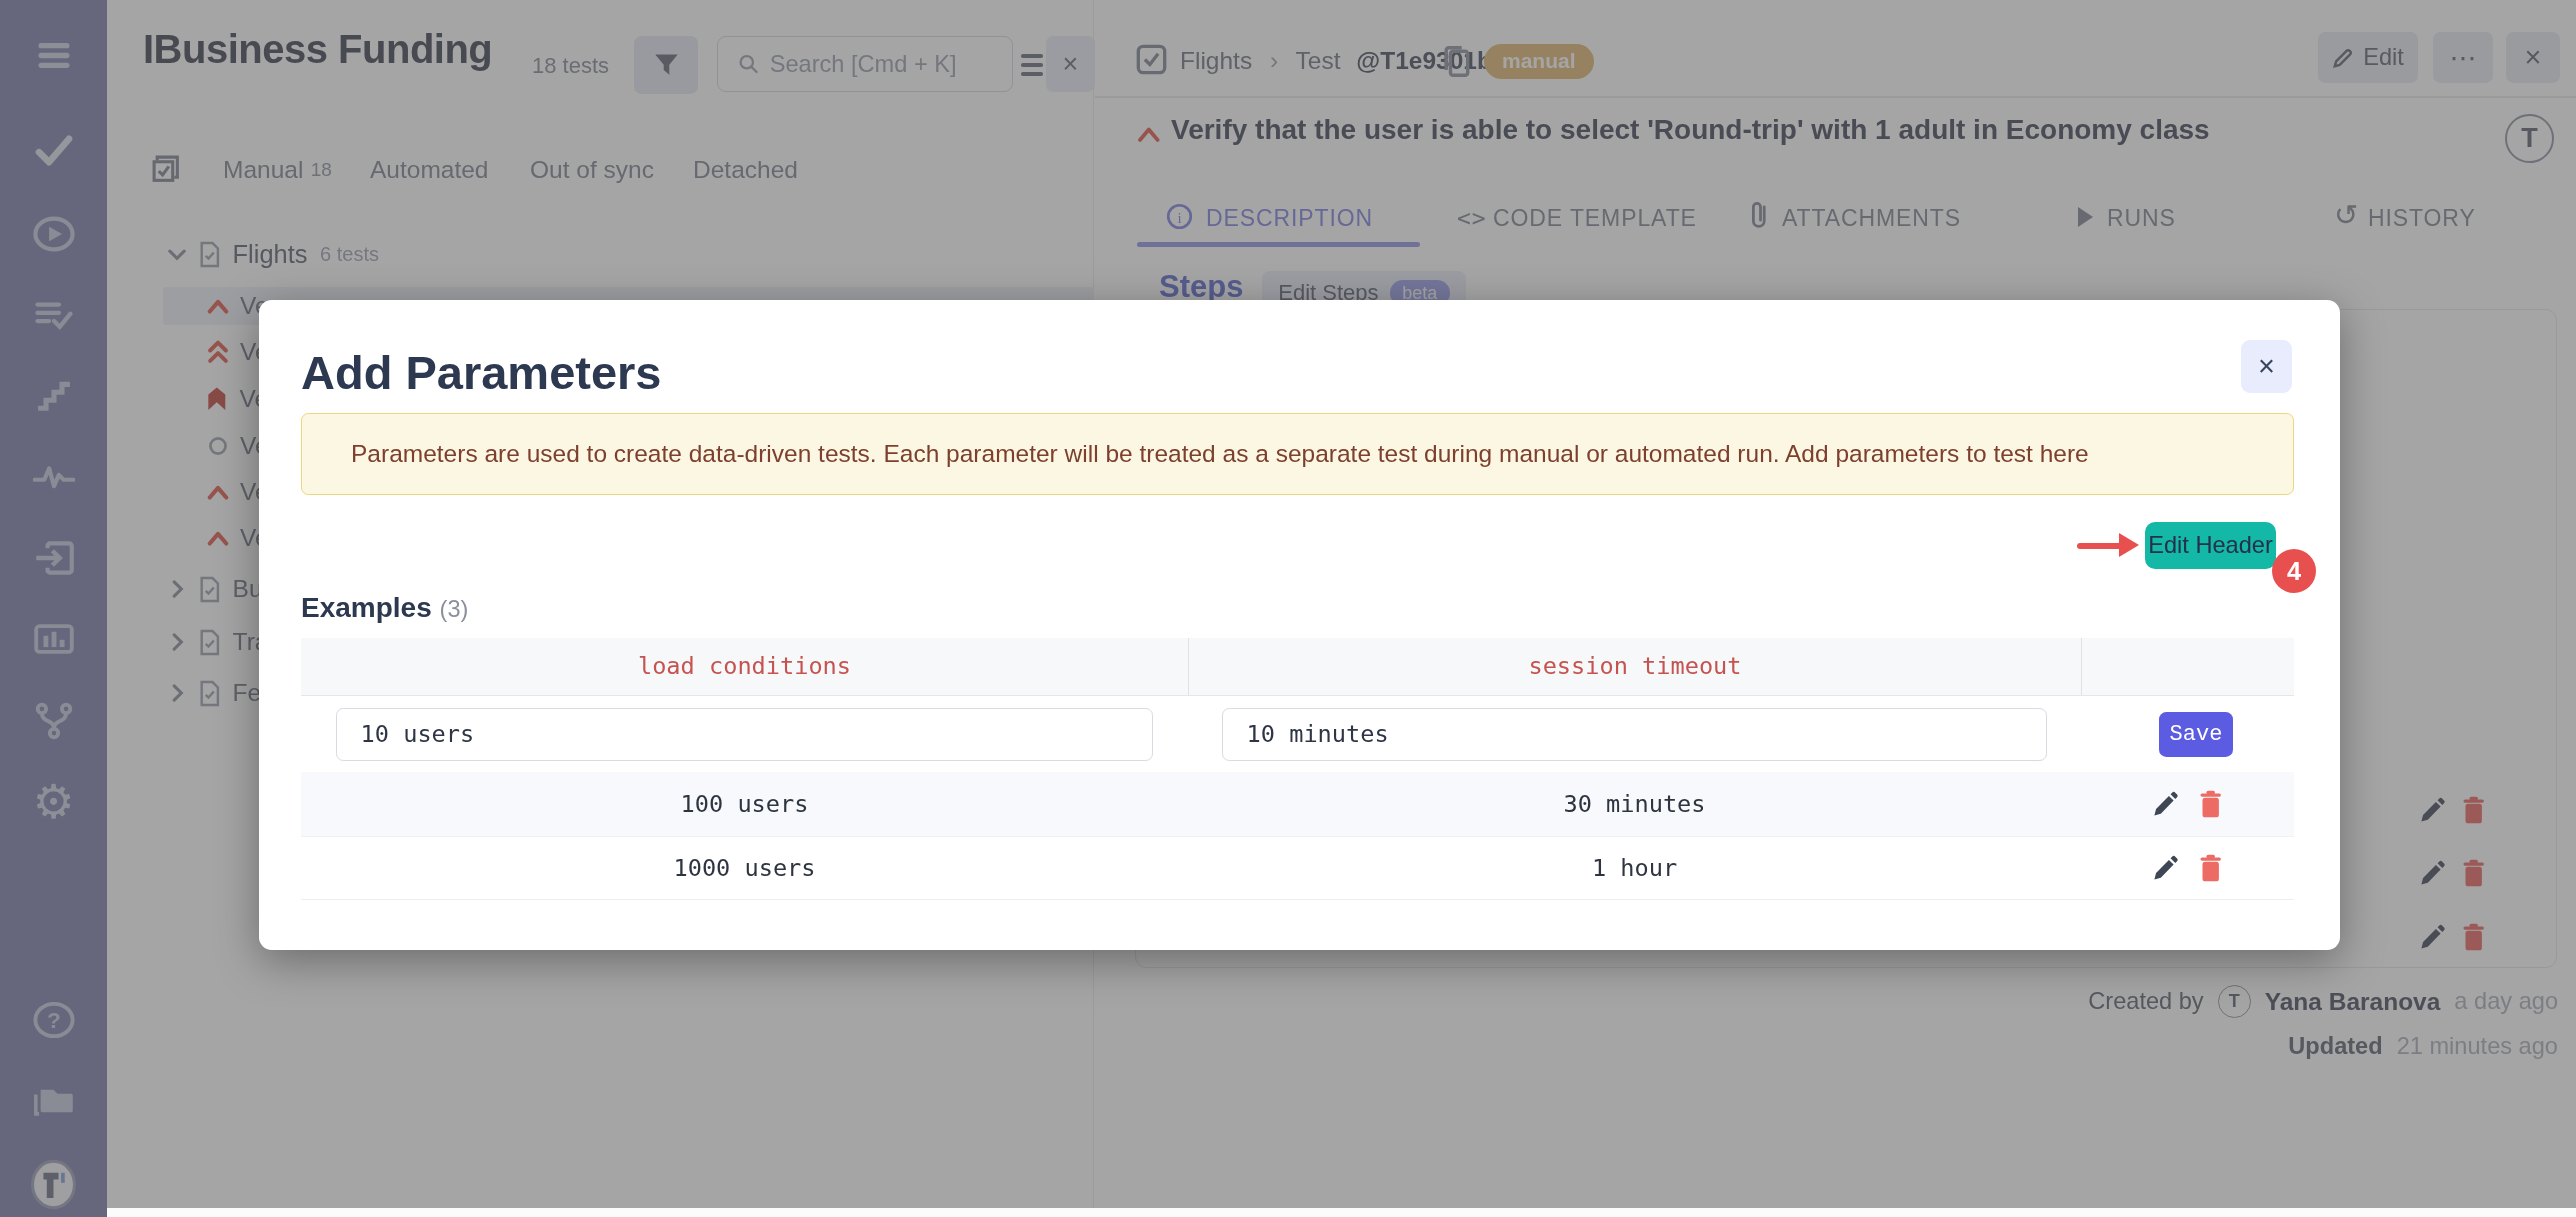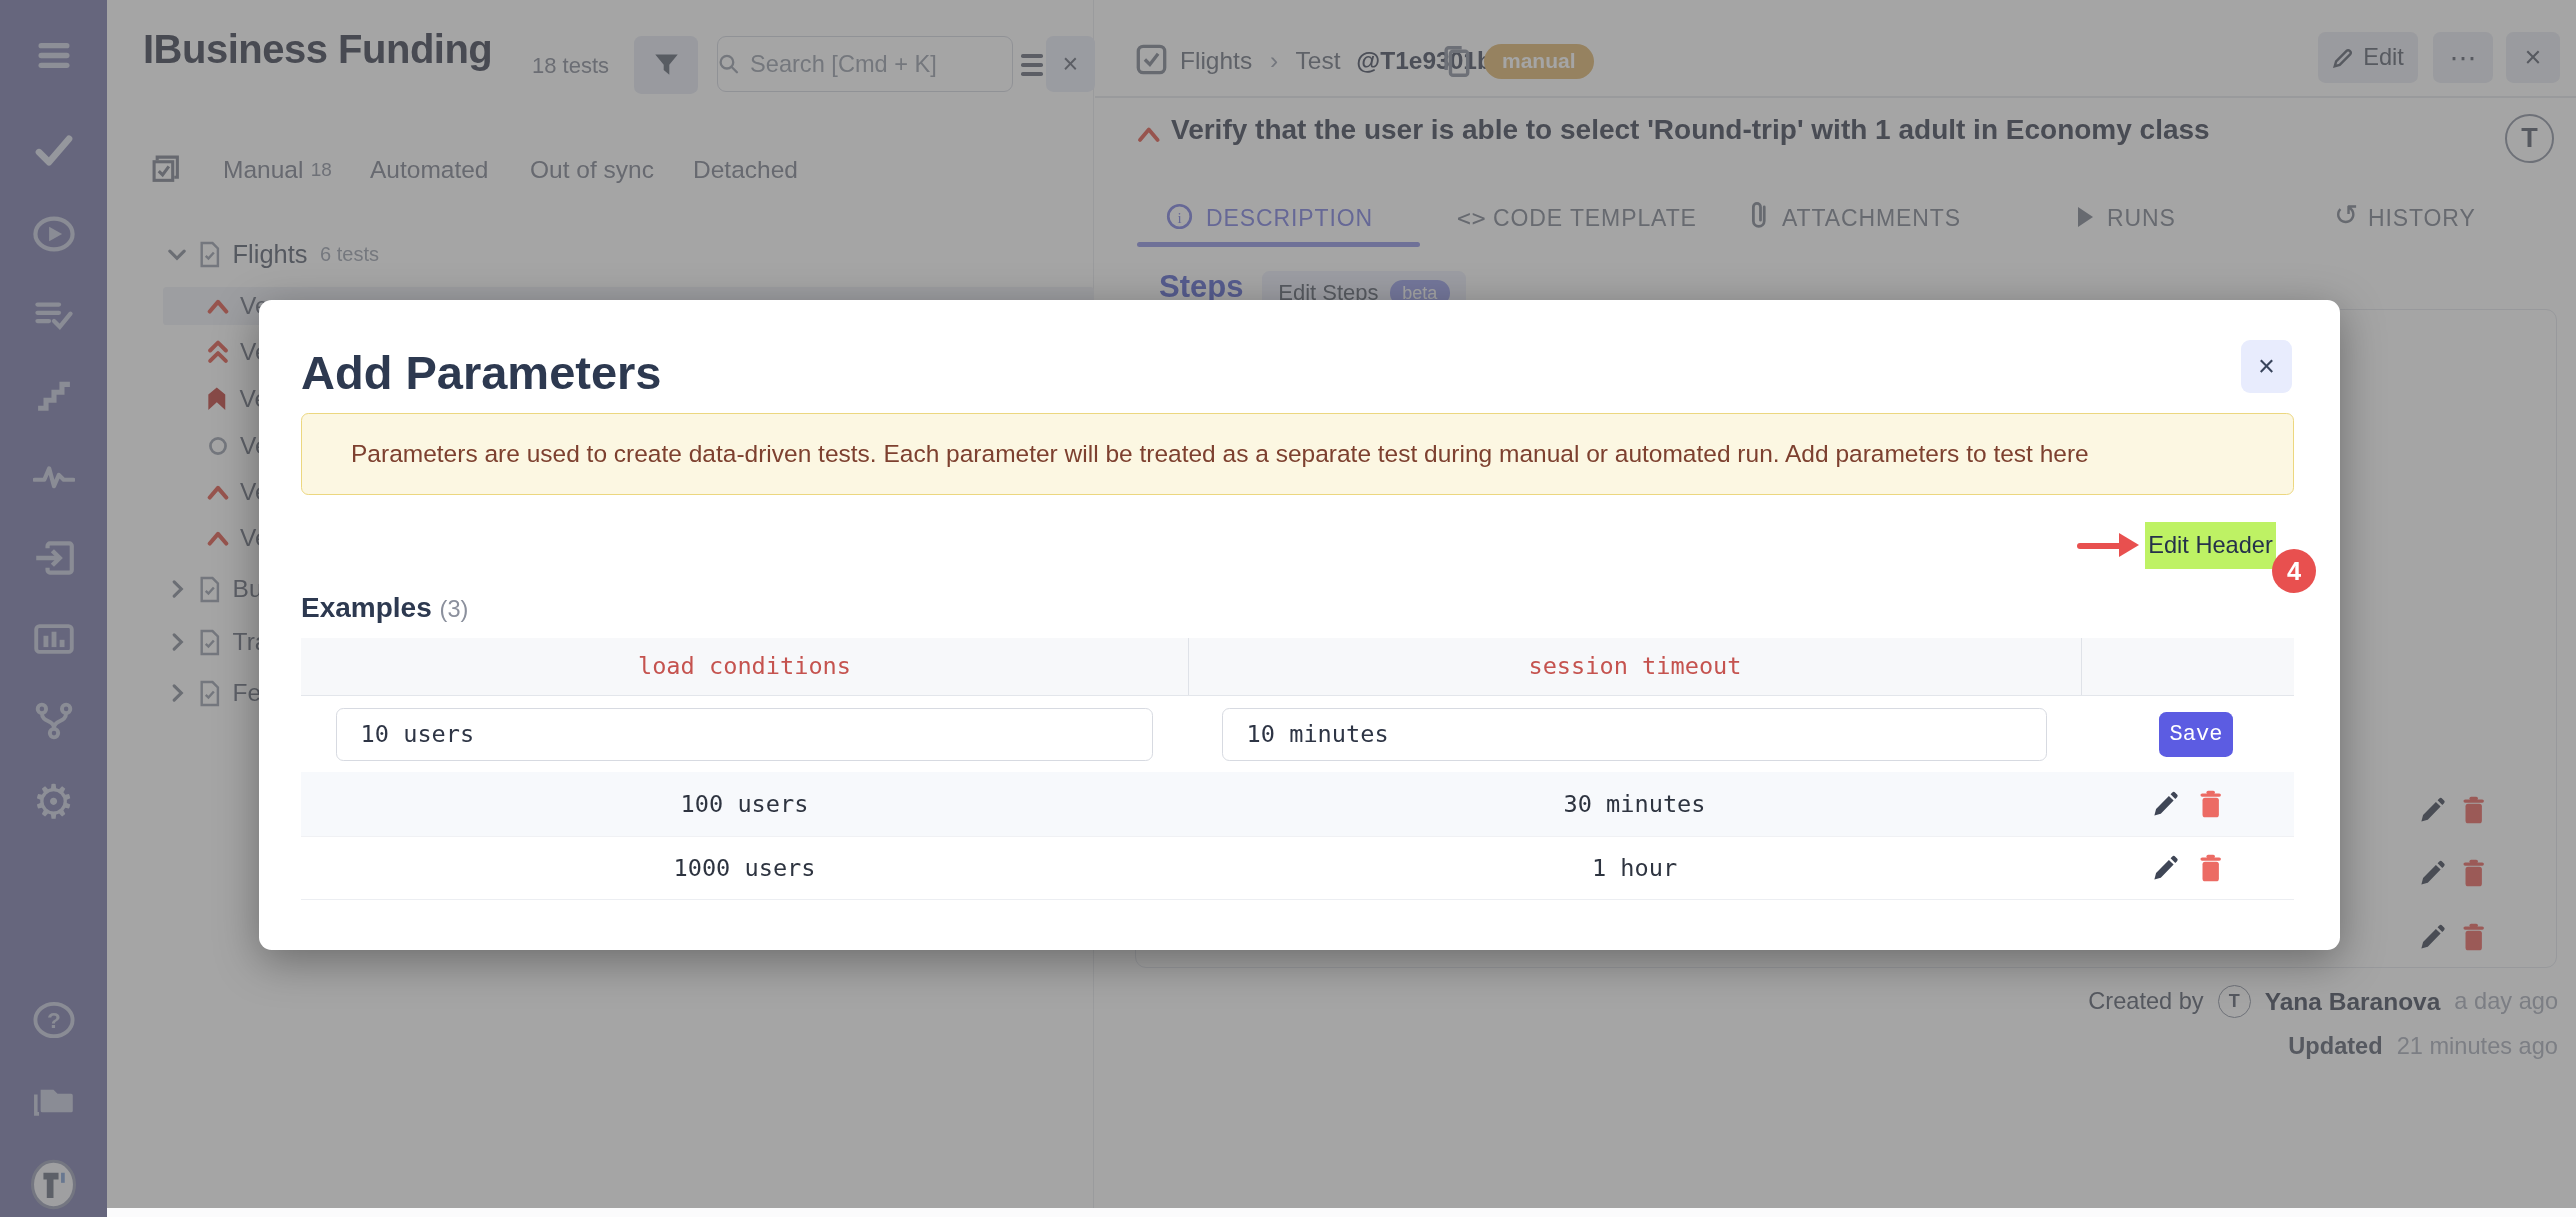--- a/index.html
+++ b/index.html
@@ -11,21 +11,21 @@
   .abs { position:absolute; }
   
   .sidebar { position:absolute; left:0; top:0; width:107px; height:1217px; background:#7c7cab; }
   .side-icon { position:absolute; left:0; width:107px; text-align:center; color:#cdd1e2; }
   .side-icon svg { display:inline-block; }
   
   .left-panel { position:absolute; left:107px; top:0; width:987px; height:1217px; background:#fff; border-right:1.8px solid #e9ebef; }
   .lp-title { position:absolute; left:36px; top:27px; font-size:40px; font-weight:bold; color:#3e4252; letter-spacing:-0.5px; }
   .lp-tests { position:absolute; left:425px; top:53px; font-size:22px; color:#868b98; }
   .filter-btn { position:absolute; left:527px; top:36px; width:64px; height:58px; background:#e6e9f3; border-radius:7.3px; display:flex; align-items:center; justify-content:center; }
-  .search-box { position:absolute; left:610px; top:36px; width:296px; height:56px; border:1.8px solid #d4d7e0; border-radius:9px; background:#fff; display:flex; align-items:center; padding:0 0; }
+  .search-box { position:absolute; left:610px; top:36px; width:296px; height:56px; border:1.8px solid #d4d7e0; border-radius:9px; background:#fff; display:flex; align-items:center; padding:0 20px; }
   .search-box input { border:0; outline:0; width:100%; font-size:23.6px; color:#6b7180; font-family:"Liberation Sans",sans-serif; margin-left:11px; }
   .search-box input::placeholder { color:#9aa0ab; }
   .lines-icon { position:absolute; left:914px; top:54px; width:23.6px; }
   .lines-icon div { height:3.6px; background:#666c7a; border-radius:1.8px; margin-bottom:5.4px; }
   .xs-btn { position:absolute; left:939px; top:36px; width:49px; height:56px; background:#e9ecf6; border-radius:7.3px; font-size:27px; color:#666c7a; display:flex; align-items:center; justify-content:center; }
   .lp-tab { position:absolute; top:156px; font-size:24.5px; color:#7e8390; }
   .lp-tab b.cnt { font-size:19px; font-weight:normal; color:#8d92a0; margin-left:7.3px; vertical-align:1.8px; }
   .tree-row { position:absolute; height:36px; display:flex; align-items:center; font-size:24.5px; color:#6b7180; }
   .tree-label { margin-left:11px; }
   .tree-count { margin-left:12.7px; font-size:20px; color:#9ba1ae; }
@@ -47,21 +47,21 @@
   .row-act { position:absolute; display:flex; gap:16.3px; align-items:center; }
   .foot-line { position:absolute; right:18px; display:flex; align-items:center; gap:14px; font-size:23.6px; }
   
   .veil { position:absolute; inset:0; background:rgba(82,82,82,0.52); z-index:5; }
   .bottom-strip { position:absolute; left:107px; right:0; bottom:0; height:9px; background:#fbfbfc; z-index:6; }
   
   .modal { position:absolute; left:259px; top:300px; width:2081px; height:650px; background:#fff; border-radius:12.7px; box-shadow:0 11px 44px rgba(0,0,0,0.35); z-index:10; }
   .modal-title { position:absolute; left:42px; top:45px; font-size:47px; font-weight:bold; color:#2d3950; }
   .modal-close { position:absolute; left:1982px; top:40px; width:51px; height:53px; background:#e8ecfd; border-radius:9px; font-size:29px; color:#39455c; display:flex; align-items:center; justify-content:center; }
   .banner { position:absolute; left:42px; top:113px; width:1993px; height:82px; background:#fcf7e2; border:1.8px solid #ecd77f; border-radius:7.3px; display:flex; align-items:center; padding-left:49px; font-size:24.5px; color:#7d402f; }
-  .editheader-btn { position:absolute; left:1886px; top:222px; width:131px; height:47px; background:#bef264; border-radius:0; font-size:23.6px; color:#25314a; display:flex; align-items:center; justify-content:center; }
+  .editheader-btn { position:absolute; left:1886px; top:222px; width:131px; height:47px; background:#14b8a6; border-radius:10px; font-size:23.6px; color:#25314a; display:flex; align-items:center; justify-content:center; }
   .arrow-line { position:absolute; left:1818px; top:243px; width:47px; height:6.4px; background:#e8504f; border-radius:3.6px; }
   .arrow-head { position:absolute; left:1860px; top:233px; width:0; height:0; border-top:12.7px solid transparent; border-bottom:12.7px solid transparent; border-left:20px solid #e8504f; }
   .step-badge { position:absolute; left:2013px; top:249px; width:44px; height:44px; border-radius:50%; background:#e8504f; color:#fff; font-size:25.4px; font-weight:bold; display:flex; align-items:center; justify-content:center; }
   .examples-h { position:absolute; left:42px; top:292px; font-size:28px; font-weight:bold; color:#2d3950; }
   .examples-cnt { font-size:23.6px; font-weight:normal; color:#8b909d; }
   .ptable { position:absolute; left:42px; top:338px; width:1993px; font-family:"DejaVu Sans Mono", monospace; }
   .pt-row { display:flex; width:100%; }
   .pt-c1 { width:887px; } .pt-c2 { width:893px; } .pt-c3 { width:213px; }
   .pt-head { height:58px; background:#f7f8fa; border-bottom:1.8px solid #e3e6eb; }
   .pt-head > div { line-height:56px; text-align:center; font-size:23.6px; color:#c5534f; }

